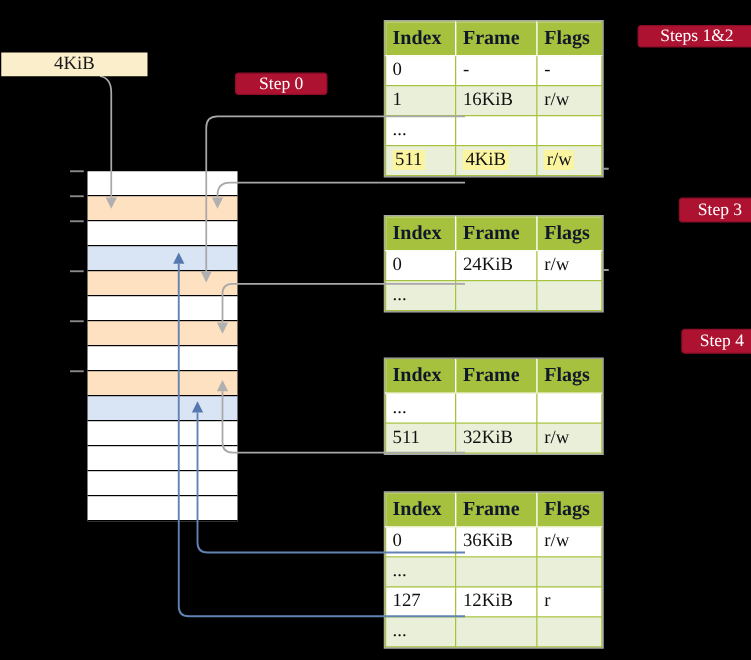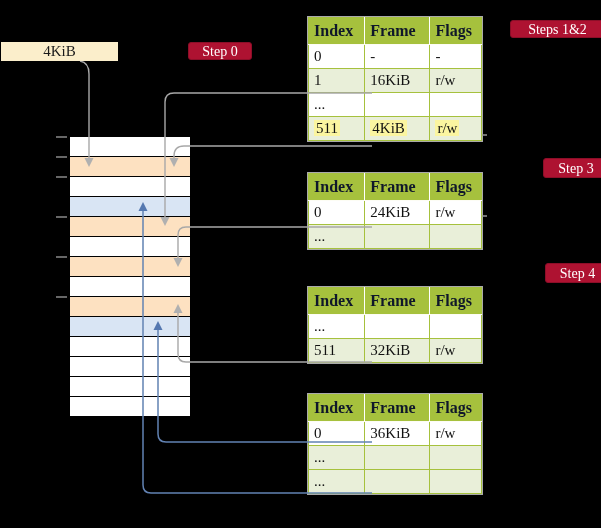--- a/index.html
+++ b/index.html
@@ -12,21 +12,21 @@
     position:absolute;left:1px;top:42px;width:117px;height:19px;
     background:#fbeecb;color:#1a1a1a;font-size:15px;line-height:19px;
     text-align:center;
   }
   
   .badge{
     position:absolute;height:18px;background:#ae1231;border:1px solid #8c0e28;
     border-radius:3px;color:#fff;font-size:14px;line-height:18px;text-align:center;
     padding:0 6px;box-sizing:border-box;
   }
-  #badge-step0  {left:188px;top:42px;width:64px;}
+  #badge-step0  {left:188px;top:58px;width:74px;}
   #badge-steps12{left:510px;top:20px;width:95px;}
   #badge-step3  {left:543px;top:158px;width:66px;height:20px;line-height:20px;}
   #badge-step4  {left:513px;top:263px;width:65px;height:20px;line-height:20px;margin-left:32px;}
   
   #memory-stack{position:absolute;left:70px;top:137px;width:120px;}
   .mem-row{height:19px;border-bottom:1px solid #000;background:#fff;}
   .mem-row.peach{background:#fde1c1;}
   .mem-row.blue {background:#d9e5f4;}
   .mem-row.white{background:#ffffff;}
   
@@ -172,20 +172,25 @@
         <tbody>
           <tr>
             <td class="col-index">0</td>
             <td class="col-frame">36KiB</td>
             <td class="col-flags">r/w</td>
           </tr>
           <tr class="shaded">
             <td class="col-index">...</td>
             <td class="col-frame"></td>
             <td class="col-flags"></td>
+          </tr>
+          <tr>
+            <td class="col-index">127</td>
+            <td class="col-frame">12KiB</td>
+            <td class="col-flags">r</td>
           </tr>
           <tr class="shaded">
             <td class="col-index">...</td>
             <td class="col-frame"></td>
             <td class="col-flags"></td>
           </tr>
         </tbody>
       </table>
     </div>
 

